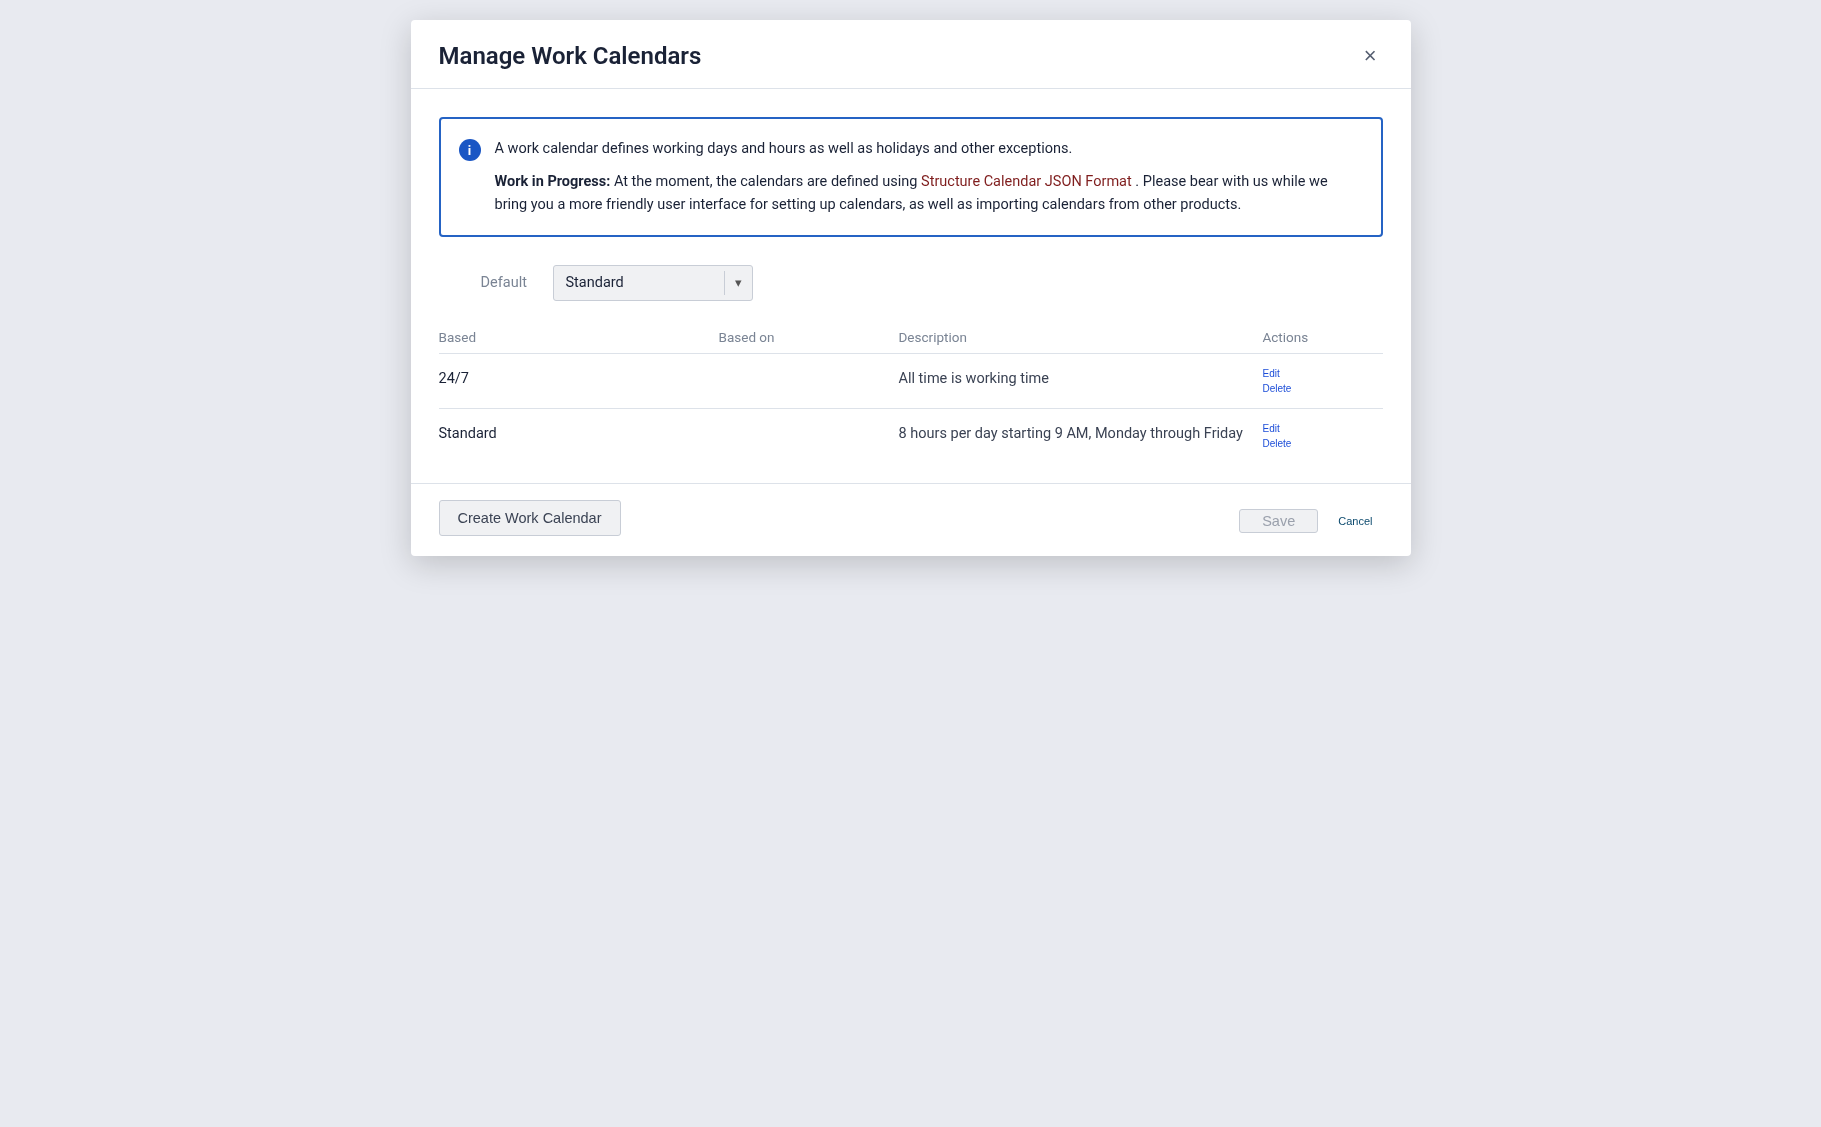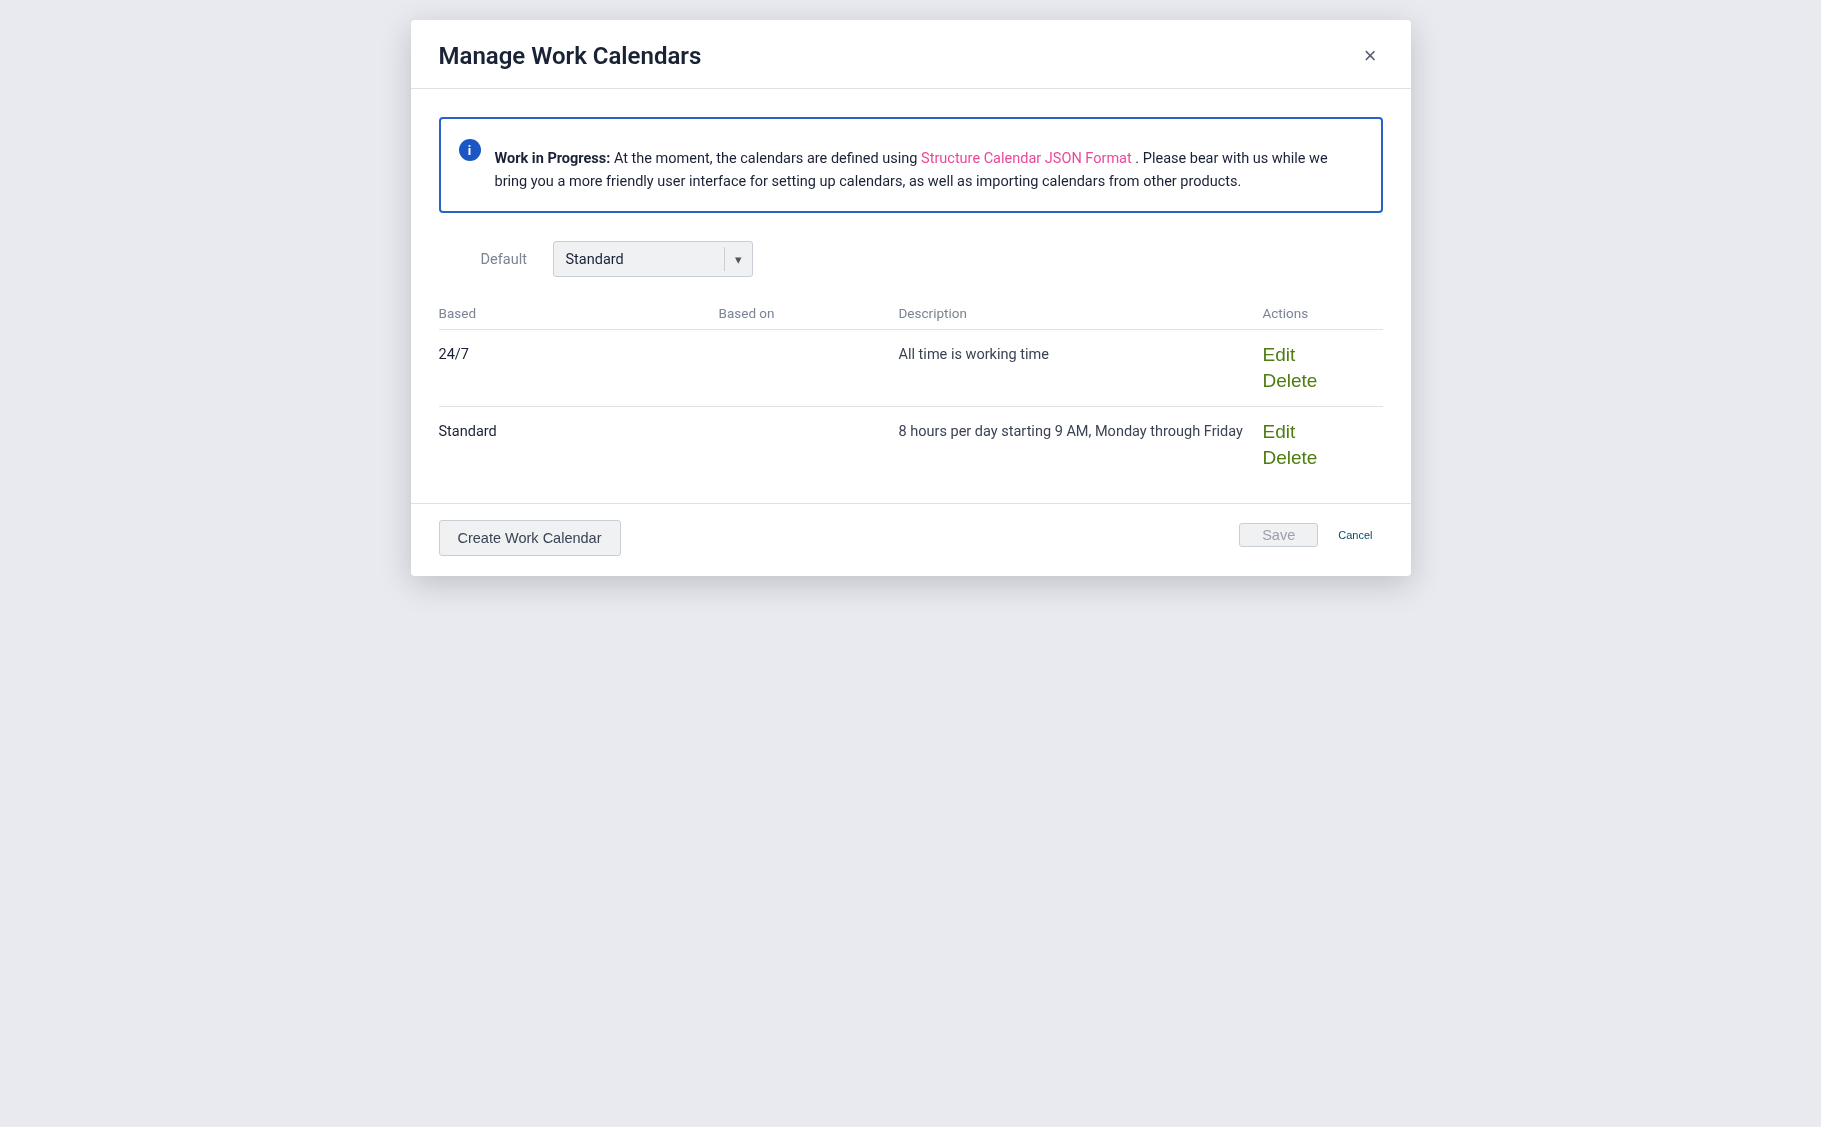--- a/index.html
+++ b/index.html
@@ -70,21 +70,21 @@
     }
     .info-text {
       font-size: 14.5px;
       color: #1a2236;
       line-height: 1.6;
     }
     .info-text .work-in-progress {
       font-weight: 700;
     }
     .info-text a {
-      color: #ec4899;
+      color: #7f1d1d;
       text-decoration: none;
     }
     .default-row {
       display: flex;
       align-items: center;
       gap: 14px;
       margin-bottom: 22px;
       margin-left: 42px;
     }
     .default-label {
@@ -153,32 +153,32 @@
       line-height: 1.5;
     }
     .table-cell.name { font-weight: 400; }
     .table-cell.description { color: #3a4253; }
     .table-cell.actions {
       display: flex;
       flex-direction: column;
       gap: 4px;
     }
     .action-link {
-      color: #4d7c0f;
-      font-size: 19px;
+      color: #1d4ed8;
+      font-size: 10px;
       text-decoration: none;
       cursor: pointer;
       background: none;
       border: none;
       padding: 0;
       text-align: left;
     }
     .dialog-footer {
       display: flex;
-      align-items: flex-start;
+      align-items: flex-end;
       justify-content: space-between;
       padding: 16px 28px 20px 28px;
       border-top: 1px solid #dde2e9;
     }
     .btn-create {
       background: #f0f1f3;
       border: 1px solid #c8cdd6;
       border-radius: 3px;
       padding: 9px 18px;
       font-size: 14.5px;
@@ -216,20 +216,21 @@
   <div class="dialog-header">
     <span class="dialog-title">Manage Work Calendars</span>
     <button class="close-btn">×</button>
   </div>
 
   <div class="dialog-body">
 
     <div class="info-box">
       <div class="info-icon">i</div>
       <div class="info-text">
+        <div>A work calendar defines working days and hours as well as holidays and other exceptions.</div>
         <div style="margin-top:10px;">
           <span class="work-in-progress">Work in Progress:</span>
           <span> At the moment, the calendars are defined using </span>
           <a href="#">Structure Calendar JSON Format</a>
           <span>. Please bear with us while we bring you a more friendly user interface for setting up calendars, as well as importing calendars from other products.</span>
         </div>
       </div>
     </div>
 
     <div class="default-row">

